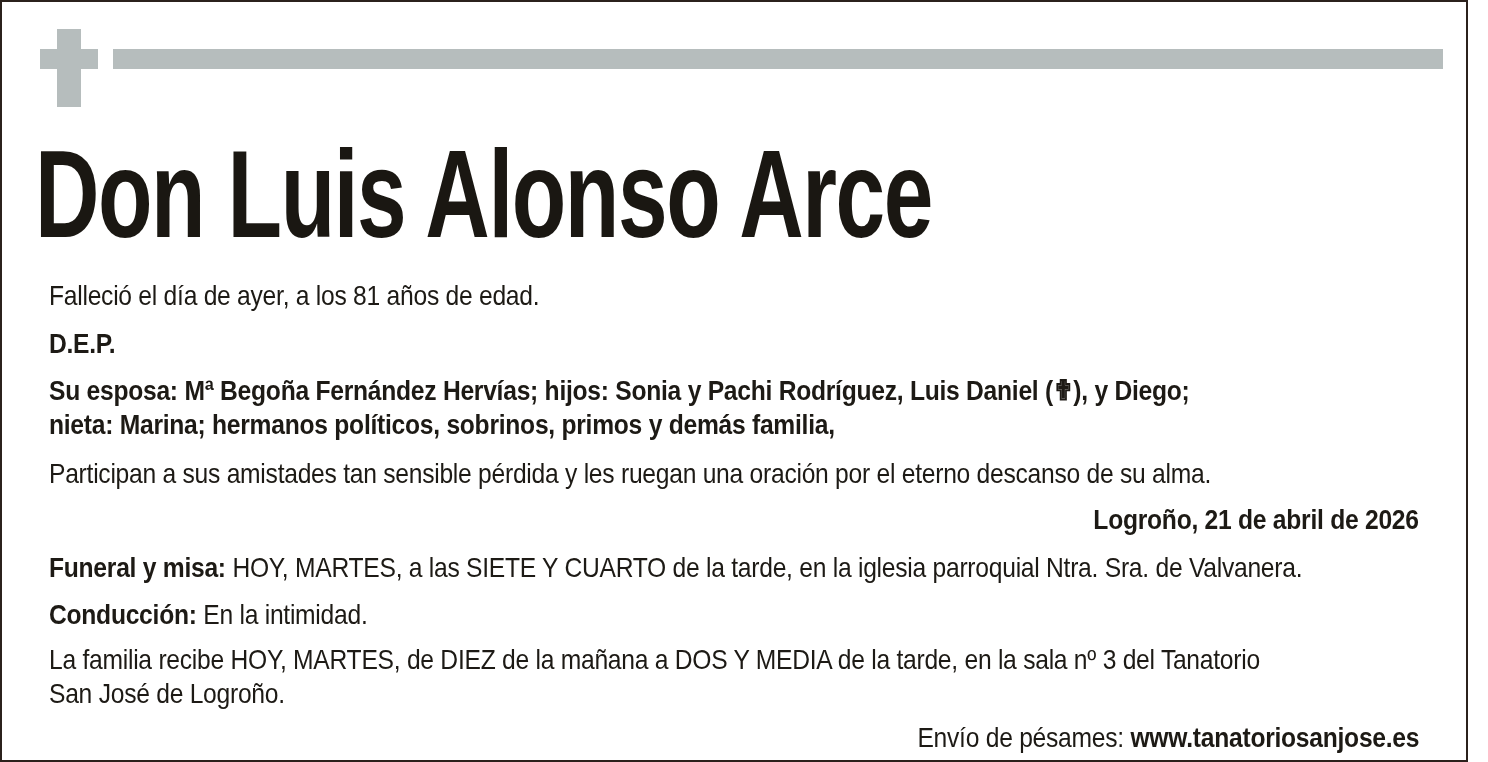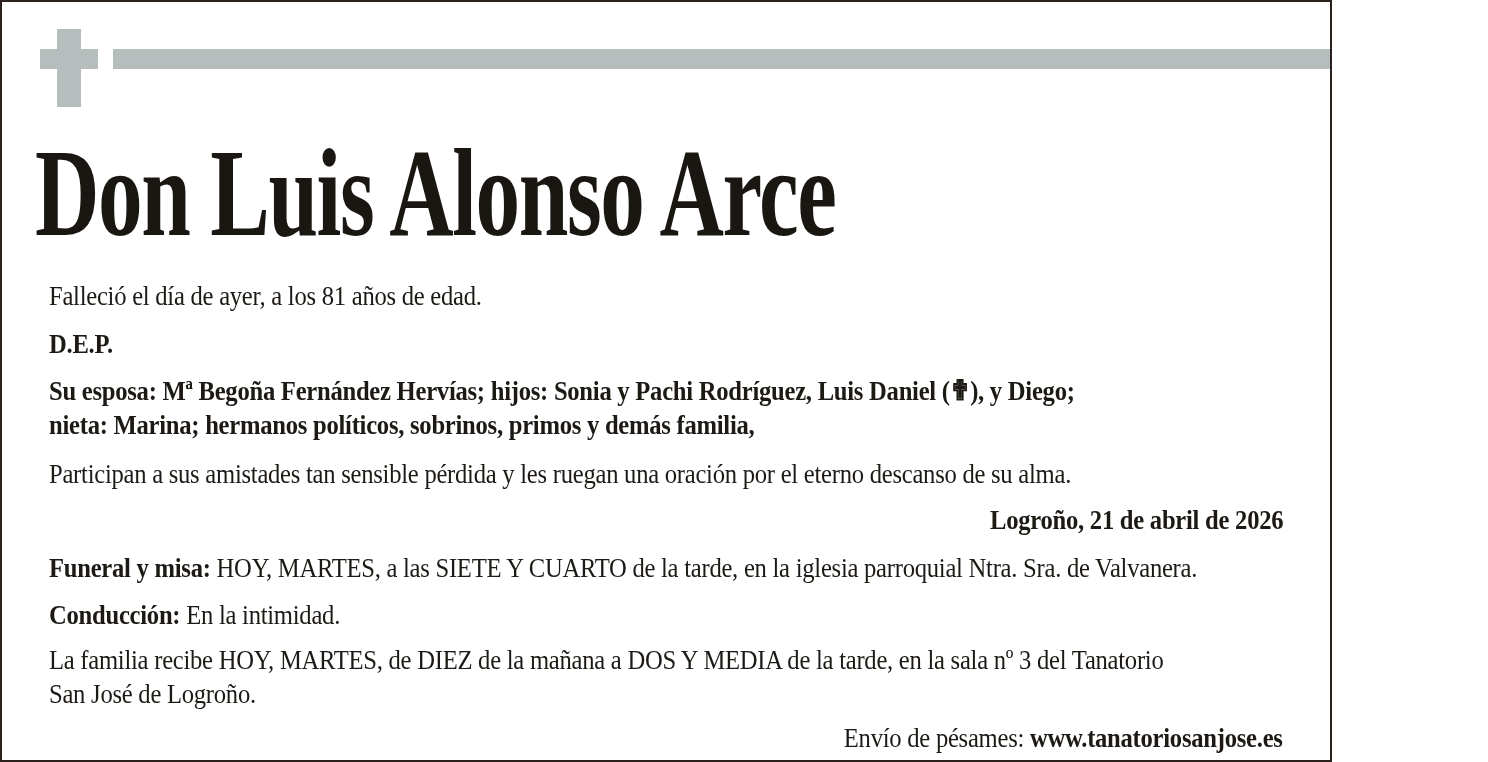--- a/index.html
+++ b/index.html
@@ -1,24 +1,24 @@
 <!DOCTYPE html>
 <html><head>
 <meta charset="utf-8">
 <style>
   html, body { margin: 0; padding: 0; background: #ffffff; }
   .page {
     position: relative;
-    width: 1332px;
+    width: 1468px;
     height: 762px;
     box-sizing: border-box;
     border: 2px solid #2b211c;
     background: #ffffff;
     overflow: hidden;
-    font-family: Liberation Serif, serif;
+    font-family: Liberation Sans, sans-serif;
     color: #1d1a15;
   }
   .accent { position: absolute; background: #b6bdbd; }
   .cross-v { left: 55px; top: 27px; width: 24px; height: 78px; }
   .cross-h { left: 38px; top: 47px; width: 58px; height: 20px; }
   .topbar  { left: 111px; top: 47px; width: 1330px; height: 20px; }
 
   .obit-title {
     position: absolute;
     left: 33px;

